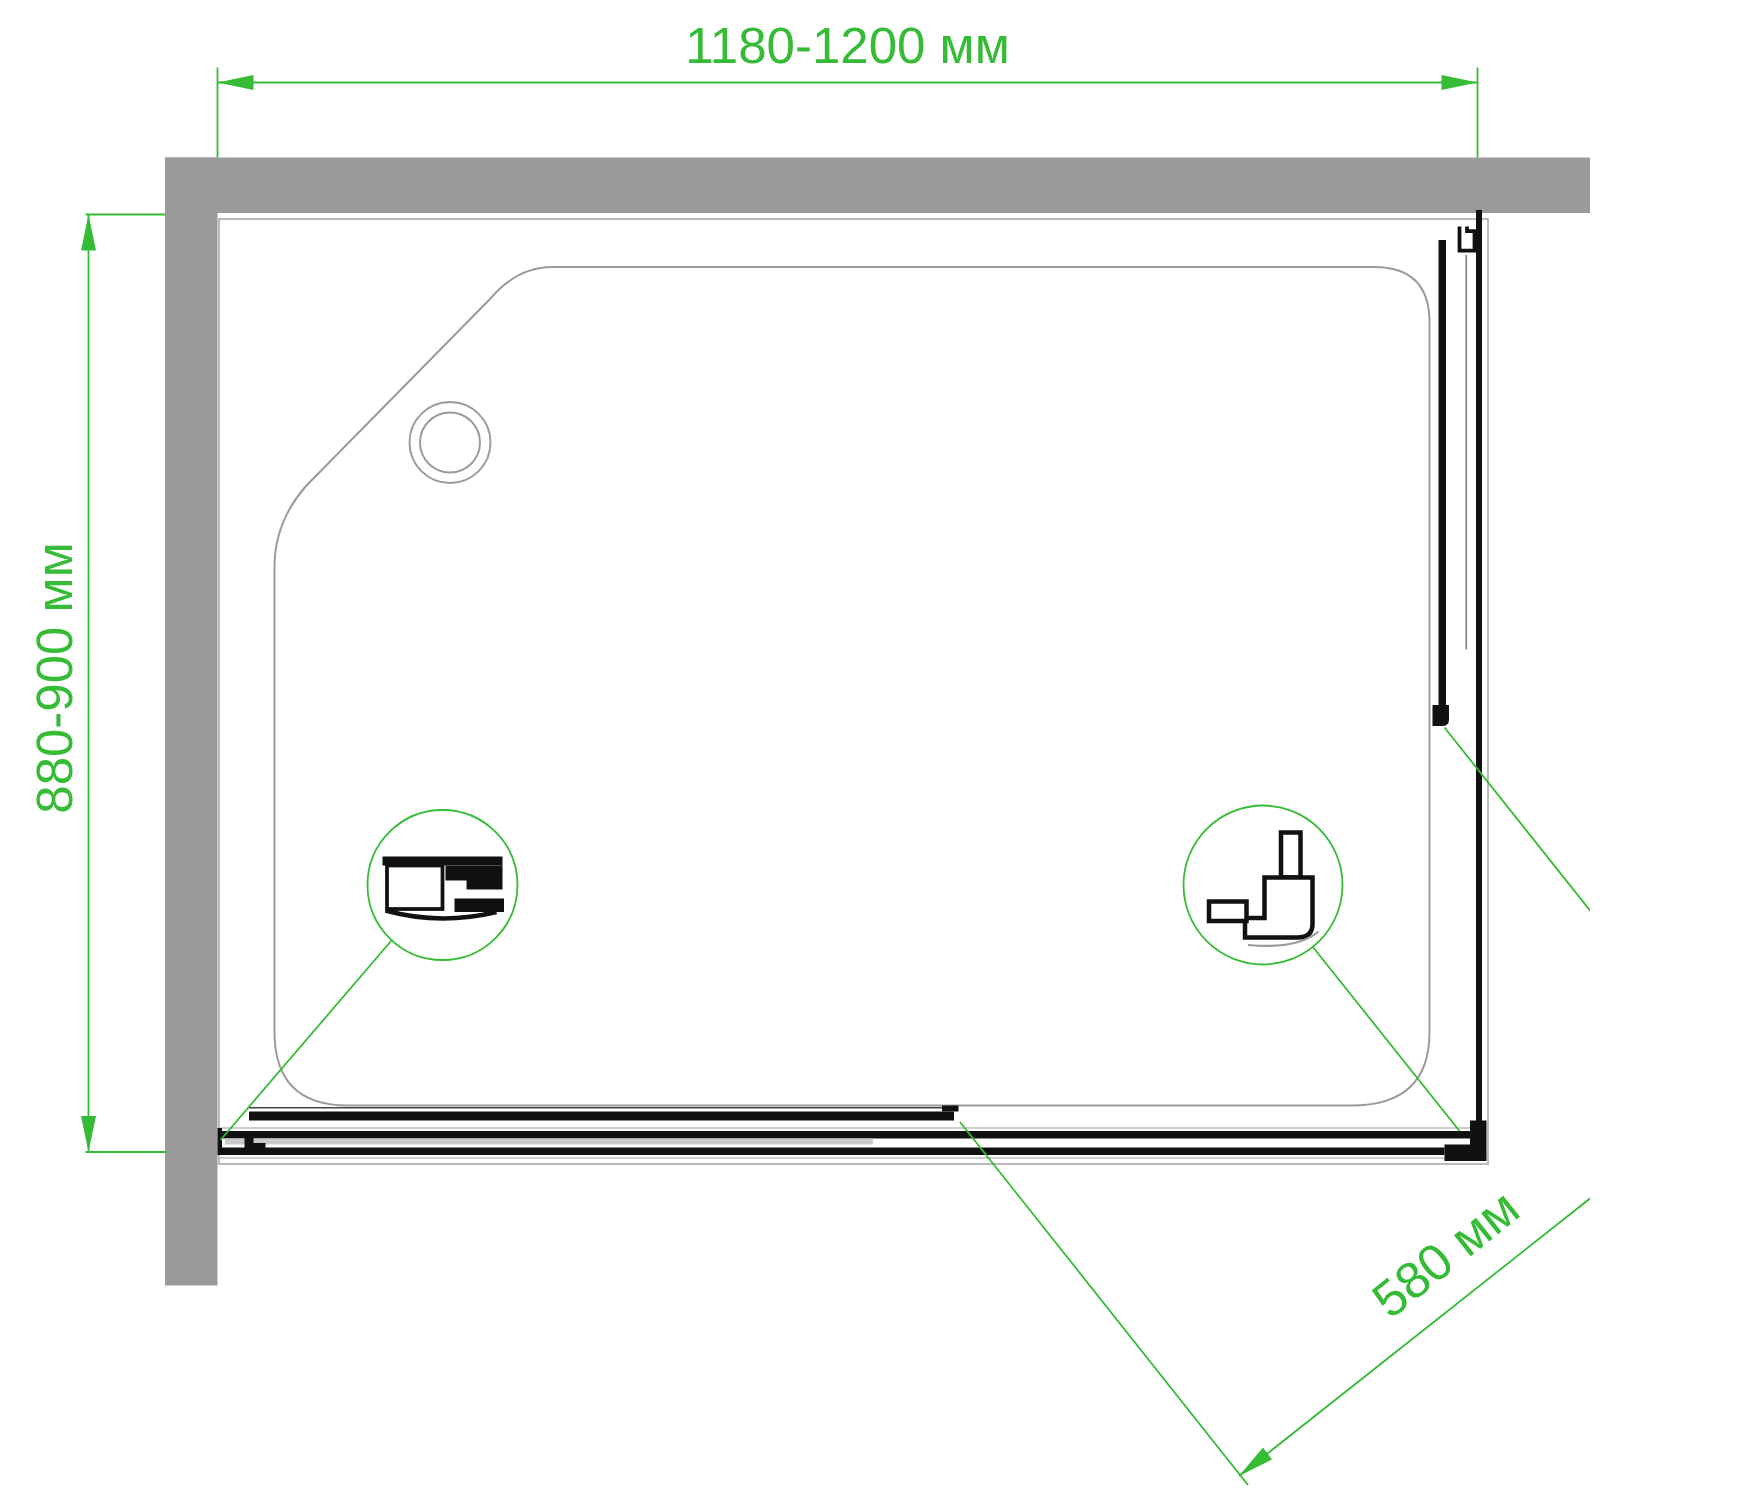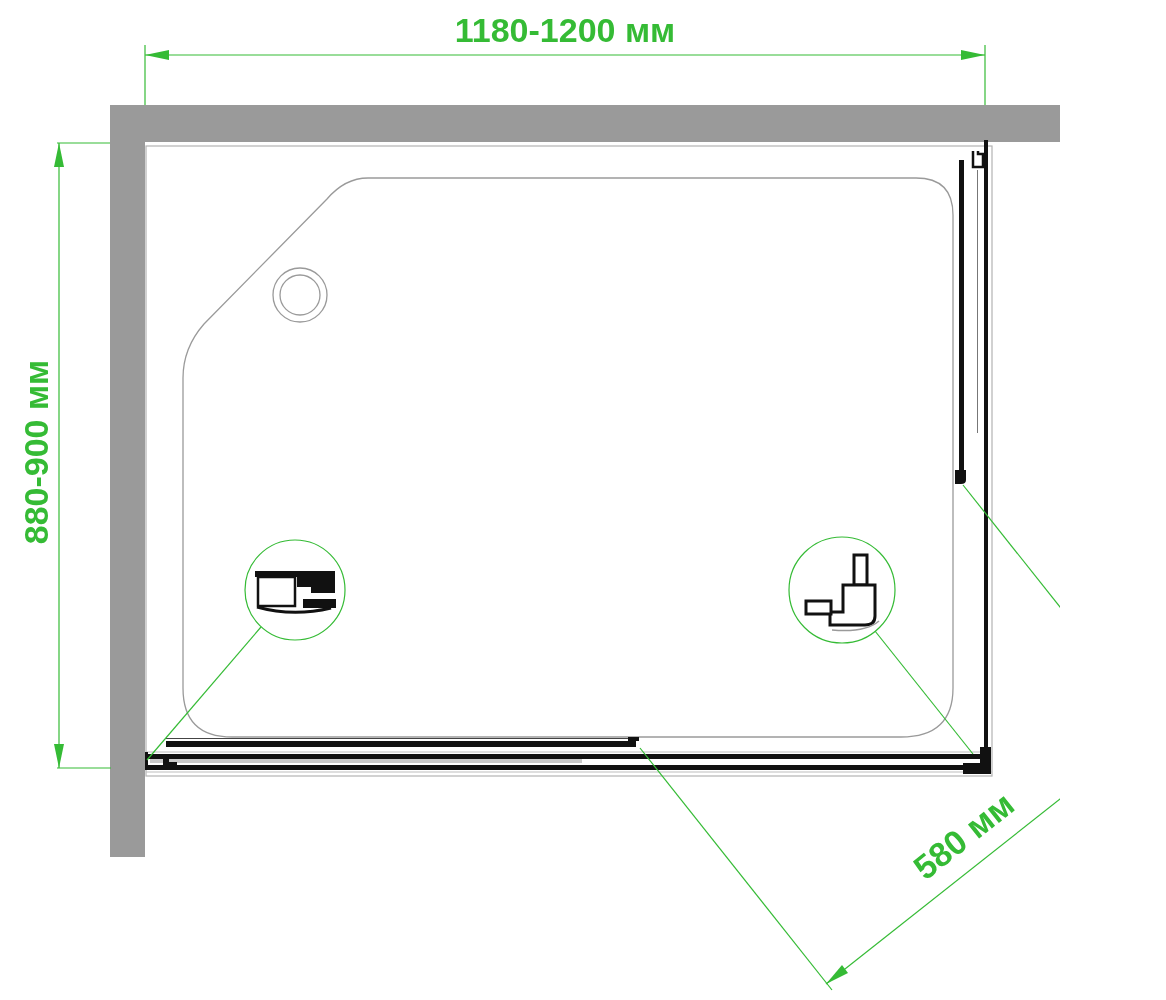--- a/index.html
+++ b/index.html
@@ -6,21 +6,21 @@
     --dimension:#35bb35;
     --wall:#9a9a9a;
     --outline:#b3b3b3;
     --tray:#9a9a9a;
     --profile:#111111;
     --background:#ffffff;
   }
   html,body{margin:0;padding:0;background:var(--background);}
   .stage{
     position:relative;width:1060px;height:1000px;background:var(--background);
-    font-family:"Liberation Sans", sans-serif;overflow:hidden;font-weight:bold;
+    font-family:"Liberation Sans", sans-serif;overflow:hidden;
   }
   svg{position:absolute;left:0;top:0;}
   .wall{fill:var(--wall);stroke:none;}
   .outer{fill:none;stroke:var(--outline);stroke-width:1.2;}
   .tray{fill:none;stroke:var(--tray);stroke-width:1.3;}
   .thin{stroke:#bdbdbd;stroke-width:1;fill:none;}
   .blk{fill:var(--profile);stroke:none;}
   .blk-ln{fill:none;stroke:var(--profile);}
   .blk-box{fill:#ffffff;stroke:var(--profile);}
   .grn{stroke:var(--dimension);stroke-width:1.2;fill:none;}

